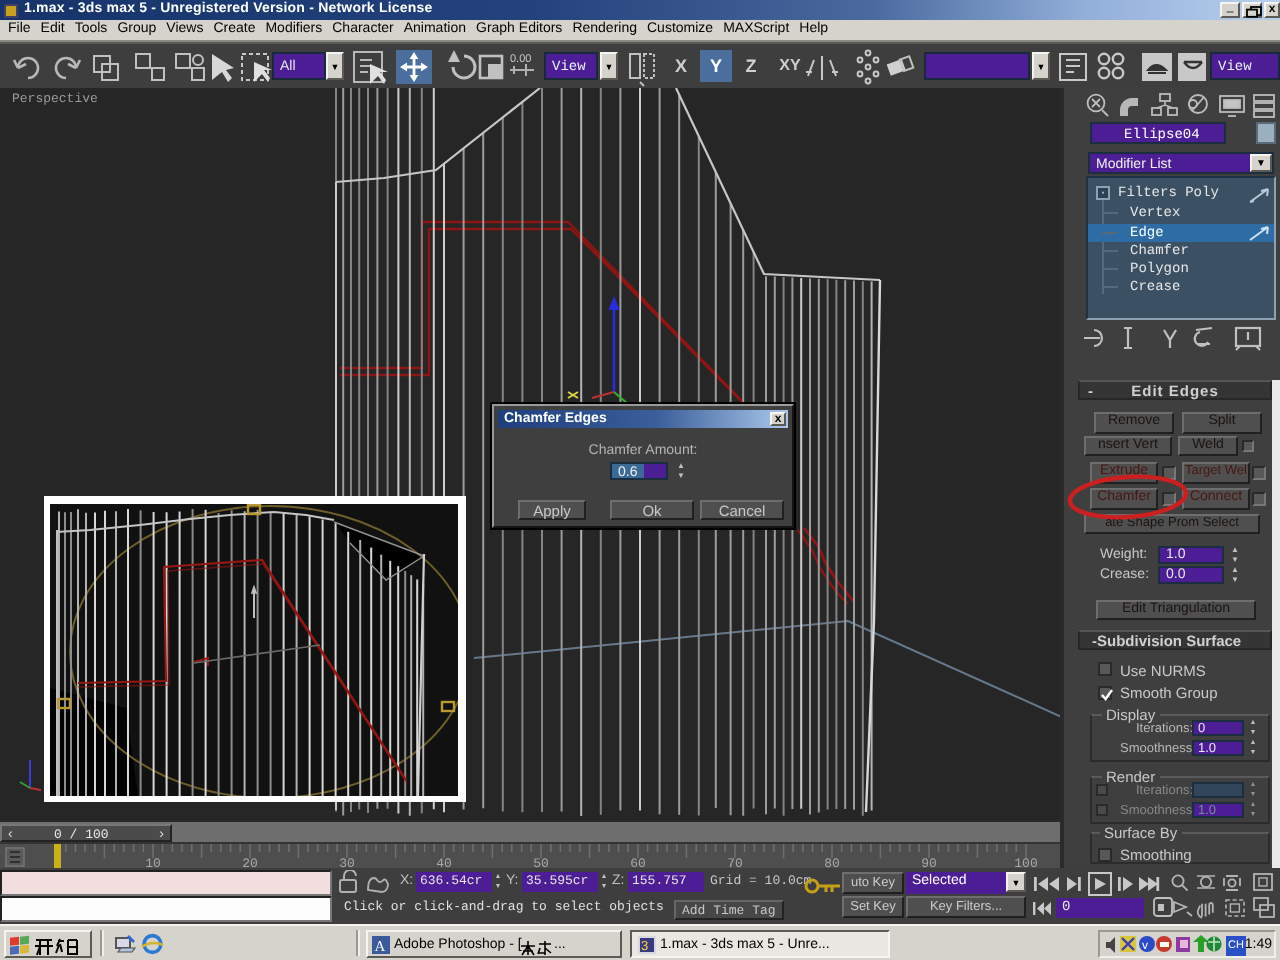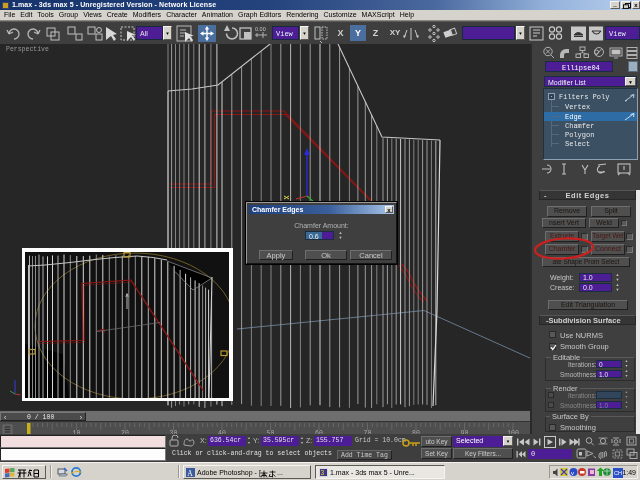--- a/index.html
+++ b/index.html
@@ -296,21 +296,21 @@
  <div style="position:absolute;left:7px;top:27px;width:8px;height:1px;background:#56687a"></div>
  <div style="position:absolute;left:21px;top:24px;color:#fff">Edge</div>
  <svg width="13" height="9" viewBox="0 0 13 9" style="position:absolute;left:80px;top:23.5px">
           <path d="M1,8 L10,1.5 M10,1.5 l-3.5,1 M10,1.5 l-0.5,3.5" stroke="#cfe0f0" fill="none" stroke-width="1"></path>
         </svg>
  <div style="position:absolute;left:7px;top:36.5px;width:8px;height:1px;background:#56687a"></div>
  <div style="position:absolute;left:21px;top:33px">Chamfer</div>
  <div style="position:absolute;left:7px;top:45.5px;width:8px;height:1px;background:#56687a"></div>
  <div style="position:absolute;left:21px;top:42px">Polygon</div>
  <div style="position:absolute;left:7px;top:54.5px;width:8px;height:1px;background:#56687a"></div>
- <div style="position:absolute;left:21px;top:51px">Select</div>
+ <div style="position:absolute;left:21px;top:51px">Crease</div>
 </div>
 <svg width="100" height="16" viewBox="0 0 100 16" style="position:absolute;left:6px;top:117px">
  <g stroke="#c0c0c0" fill="none" stroke-width="1.1">
   <path d="M4,8 h8 m-3,-4 a4,4 0 0 1 0,8"></path>
   <path d="M26,3 v10 m-2,-10 h4 m-4,10 h4"></path>
   <path d="M44,4 l3,5 3,-5 m-3,5 v4"></path>
   <path d="M62,5 a3.5,3.5 0 1 0 4,5 m-6,-6 l8,-1 m-7,8 h6"></path>
   <rect x="80" y="3" width="12" height="9"></rect>
           <path d="M82,12 l-2,2 m10,-2 l2,2 m-6,-9 v4"></path>
  </g>
@@ -340,21 +340,21 @@
       <div class="abs" style="left:7px;top:271px;width:97px;height:10px;background:#353535;border:1px solid #272727;border-top-color:#565656;color:#d0d0d0;font-size:7.5px;line-height:9px;font-weight:bold"><span style="padding-left:6px">-Subdivision Surface</span></div>
 <div class="abs" style="left:17px;top:287px;width:7px;height:7px;background:#585858;border:1px solid #2a2a2a"></div>
 <div class="abs" style="left:28px;top:286.5px;font-size:7.5px;color:#c8c8c8">Use NURMS</div>
 <div class="abs" style="left:17px;top:298.5px;width:7px;height:7px;background:#585858;border:1px solid #2a2a2a">
         <svg width="7" height="7" viewBox="0 0 7 7" style="display:block">
           <path d="M1,3.5 l1.8,2 L6,1" stroke="#fff" stroke-width="1.2" fill="none"></path>
         </svg>
       </div>
 <div class="abs" style="left:28px;top:298px;font-size:7.5px;color:#c8c8c8">Smooth Group</div>
 <div class="abs" style="left:13px;top:313px;width:90px;height:24px;border:1px solid #2c2c2c;border-top-color:#5a5a5a"></div>
-<div class="abs" style="left:19px;top:308.5px;font-size:7.5px;color:#c8c8c8;background:#3f3f3f;padding:0 2px">Editable</div>
+<div class="abs" style="left:19px;top:308.5px;font-size:7.5px;color:#c8c8c8;background:#3f3f3f;padding:0 2px">Display</div>
 <div class="abs" style="left:36px;top:316.5px;font-size:6.5px;color:#b8b8b8">Iterations:</div>
 <div class="abs fld" style="left:64px;top:315.5px;width:26px;height:8px;font-size:6.5px;padding-left:2px;border:1px solid #1a2e40">0</div>
 <div class="abs" style="left:91px;top:315px;width:7px;height:9px;color:#c0c0c0;font-size:3.5px;line-height:4.5px;text-align:center">▲<br>▼</div>
 <div class="abs" style="left:28px;top:326.5px;font-size:6.5px;color:#b8b8b8">Smoothness:</div>
 <div class="abs fld" style="left:64px;top:325.5px;width:26px;height:8px;font-size:6.5px;padding-left:2px;border:1px solid #1a2e40">1.0</div>
 <div class="abs" style="left:91px;top:325px;width:7px;height:9px;color:#c0c0c0;font-size:3.5px;line-height:4.5px;text-align:center">▲<br>▼</div>
 <div class="abs" style="left:13px;top:344px;width:90px;height:24px;border:1px solid #2c2c2c;border-top-color:#5a5a5a"></div>
 <div class="abs" style="left:19px;top:339.5px;font-size:7.5px;color:#c8c8c8;background:#3f3f3f;padding:0 2px">Render</div>
 <div class="abs" style="left:16px;top:347.5px;width:6px;height:6px;background:#4a4a4a;border:1px solid #2a2a2a"></div>
 <div class="abs" style="left:36px;top:347.5px;font-size:6.5px;color:#888">Iterations:</div>

